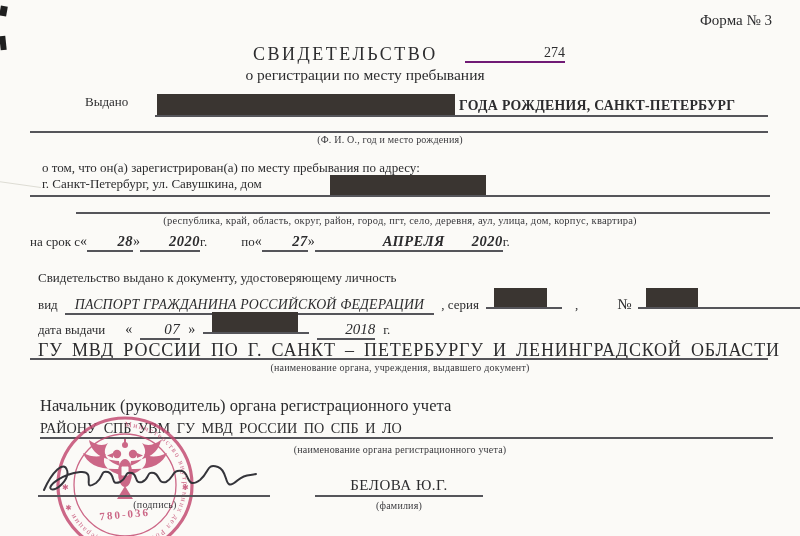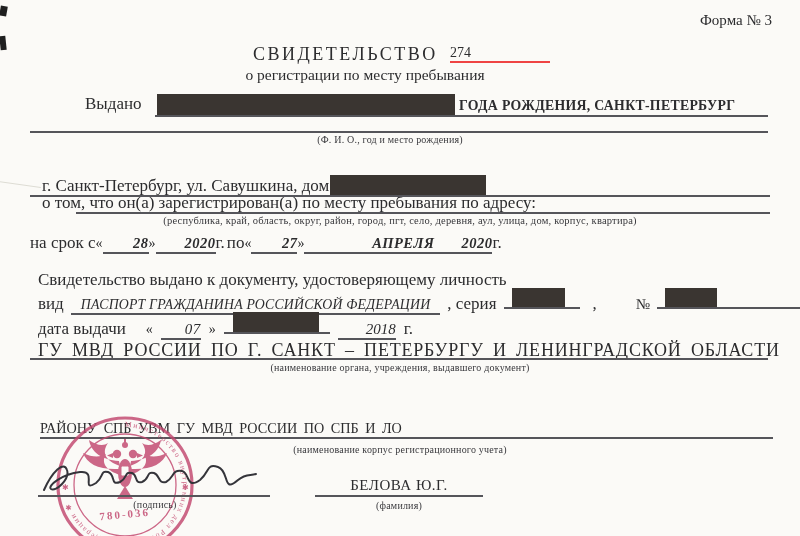--- a/index.html
+++ b/index.html
@@ -9,33 +9,33 @@
     background:#fbfaf7; color:#2c2c2e; position:relative;
   }
   .abs { position:absolute; }
   .line { position:absolute; border-bottom:2px solid #55555a; height:0; }
   .caption { font-size:10px; color:#38383c; text-align:center; letter-spacing:0.2px; white-space:nowrap; }
   .bar { background:#3a3531; position:absolute; }
   .slot { display:inline-block; text-align:right; border-bottom:2px solid #55555a; position:relative; white-space:nowrap;font-style:italic; }
   .val { font-weight:bold; font-size:14.5px; letter-spacing:0.5px; }
   .caps { font-size:13.8px; letter-spacing:0.2px; white-space:nowrap; }
   .row { display:flex; align-items:baseline; white-space:nowrap; }
-  .t17 { font-size:17px; }
+  .t17 { font-size:13px; }
   .quote { font-size:14px; color:#2c2c2e; }
 
   #form-label { top:12px; right:28px; font-size:15px; }
   #title { left:253px; top:44px; font-size:18px; letter-spacing:2.5px; }
-  #cert-number { left:450px; top:45px; width:100px; text-align:left; font-size:14px; border-bottom:2px solid #ef4444; }
+  #cert-number { left:465px; top:45px; width:100px; text-align:right; font-size:14px; border-bottom:2px solid #701a75; }
   #subtitle { left:240px; top:66px; width:250px; text-align:center; font-size:15.5px; }
 
   #issued-label { left:85px; top:94px; }
   #bar-name { left:157px; top:94px; width:298px; height:21px; }
   #holder { left:459px; top:98px; font-weight:bold; font-size:13.8px; letter-spacing:0.3px; white-space:nowrap; }
 
-  #statement { left:42px; top:160px;margin-top:33px; }
+  #statement { left:42px; top:160px; }
   #address { left:42px; top:176px; }
   #bar-address { left:330px; top:175px; width:156px; height:21px; }
 
   #term-row { left:30px; top:233px; width:748px; }
   #heading2 { left:38px; top:270px; }
   #vid-row { left:38px; top:292px; gap:7px; }
   #date-row { left:38px; top:317px; gap:8px; }
   #authority { left:38px; top:340px; font-size:18px; letter-spacing:0.8px; word-spacing:4px; white-space:nowrap; }
 
   #head-row { left:40px; top:396px; width:733px; }
@@ -74,21 +74,21 @@
 <div class="line" style="left:76px;top:212px;width:694px;"></div>
 <div class="abs caption" style="left:130px;top:215px;width:540px;font-size:10.5px;">(республика, край, область, округ, район, город, пгт, село, деревня, аул, улица, дом, корпус, квартира)</div>
 
 <div class="abs row" id="term-row">
   <span class="t17">на срок с</span>
   <span class="quote">«</span>
   <span class="slot val" style="width:46px;">28</span>
   <span class="quote">»</span>
   <span class="slot val" style="width:60px;">2020</span>
   <span class="t17">г.</span>
-  <span class="t17" style="margin-left:2px;">по</span>
+  <span class="t17" style="margin-left:34px;">по</span>
   <span class="quote">«</span>
   <span class="slot val" style="width:46px;">27</span>
   <span class="quote">»</span>
   <span class="slot val" style="width:130px;">АПРЕЛЯ</span>
   <span class="slot val" style="width:58px;">2020</span>
   <span class="t17">г.</span>
 </div>
 
 <div class="abs t17" id="heading2">Свидетельство выдано к документу, удостоверяющему личность</div>
 
@@ -116,23 +116,24 @@
   </span>
   <span class="slot" style="width:58px;font-size:15px;">2018</span>
   <span class="t17">г.</span>
 </div>
 
 <div class="abs" id="authority">ГУ МВД РОССИИ ПО Г. САНКТ – ПЕТЕРБУРГУ И ЛЕНИНГРАДСКОЙ ОБЛАСТИ</div>
 <div class="line" style="left:30px;top:358px;width:738px;"></div>
 <div class="abs caption" style="left:250px;top:362px;width:300px;">(наименование органа, учреждения, выдавшего документ)</div>
 
 <div class="abs row" id="head-row">
+  <span id="head-label">Начальник (руководитель) органа регистрационного учета</span>
 </div>
 <div class="abs" id="head-value2">РАЙОНУ СПБ УВМ  ГУ  МВД РОССИИ  ПО СПБ  И  ЛО</div>
-<div class="abs caption" style="left:250px;top:444px;width:300px;">(наименование корпус регистрационного учета)</div>
+<div class="abs caption" style="left:250px;top:444px;width:300px;">(наименование органа регистрационного учета)</div>
 
 <svg class="abs" id="stamp-svg" width="170" height="122" viewBox="0 0 170 122" style="opacity:0.82;">
   <g stroke="#c2486f" fill="none">
     <circle cx="85" cy="71" r="67" stroke-width="3.2"></circle>
     <circle cx="85" cy="71" r="51" stroke-width="1.3"></circle>
   </g>
   <defs>
     <path id="ringPath" d="M85 13 A 58 58 0 1 1 84.9 13"></path>
   </defs>
   <text font-size="7.6" fill="#c2486f" letter-spacing="1.4" font-family="Liberation Serif, DejaVu Serif, serif">

